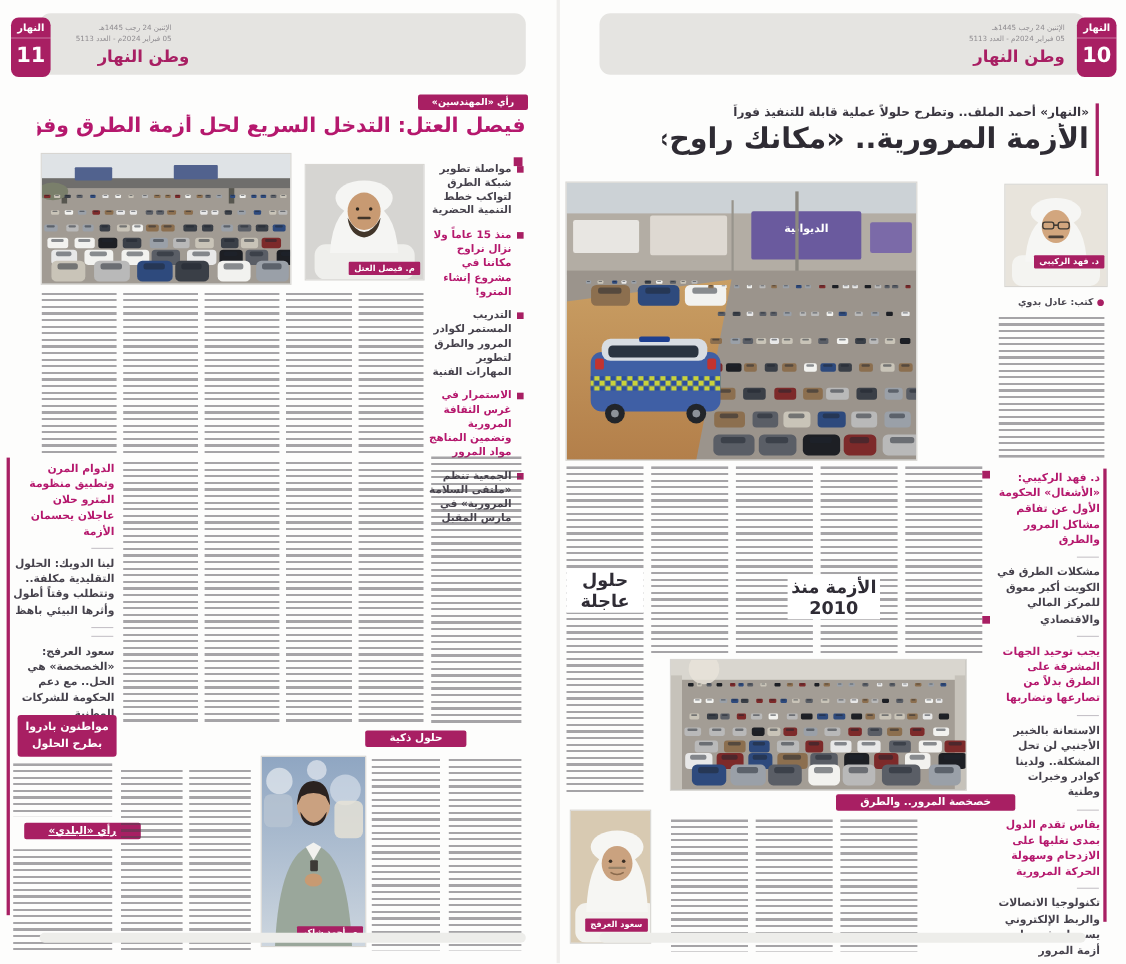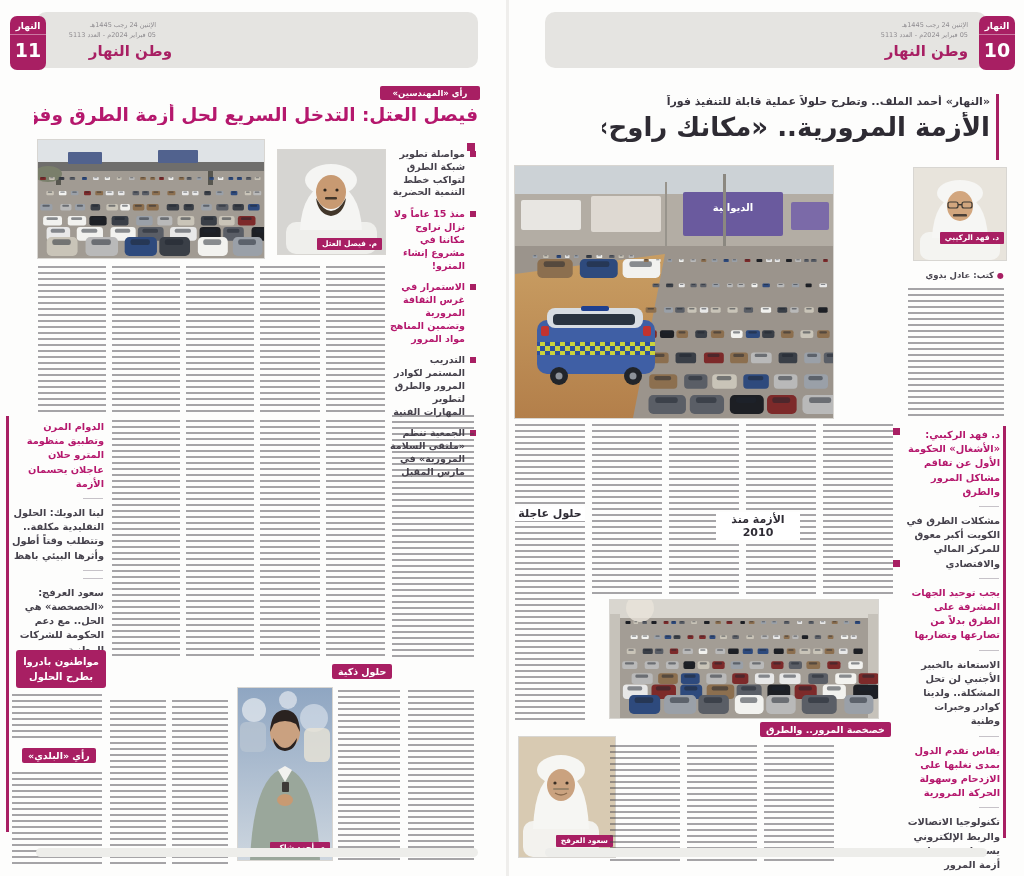--- a/index.html
+++ b/index.html
@@ -26,41 +26,41 @@
        text-align:center;border-radius:2px;padding:2px 4px;direction:rtl;}
   .hl11{position:absolute;color:var(--mag2);font-size:18.5px;font-weight:800;text-align:center;
         white-space:nowrap;direction:rtl;overflow:hidden;}
   .hl10{position:absolute;color:#2e2b33;font-size:26px;font-weight:800;text-align:center;
         white-space:nowrap;direction:rtl;overflow:hidden;}
   .kick10{position:absolute;color:#39353f;font-size:11px;font-weight:bold;text-align:right;
         white-space:nowrap;direction:rtl;overflow:hidden;}
   .vrule{position:absolute;background:var(--mag);}
   
   .ft{position:absolute;background-image:repeating-linear-gradient(to bottom,rgba(70,67,74,.48) 0 2px,transparent 2px 6px);}
-  .subhead{position:absolute;background:#fff;color:#2f2c35;font-size:11px;font-weight:800;
-           text-align:center;direction:rtl;padding:1px 0;}
+  .subhead{position:absolute;background:#fff;color:#2f2c35;font-size:16px;font-weight:800;
+           text-align:center;direction:rtl;padding:1px 0;margin-top:11px;}
   
   .ph{position:absolute;overflow:hidden;background:#ccc;outline:1px solid #d8d6d2;}
   .plabel{position:absolute;background:var(--mag);color:#fff;font-size:7.5px;font-weight:bold;
           padding:1px 5px 2px;border-radius:1px;direction:rtl;white-space:nowrap;}
   
   .blist{position:absolute;direction:rtl;}
   .bitem{display:flex;gap:5px;margin-bottom:9px;align-items:flex-start;}
   .bsq{width:6px;height:6px;background:var(--mag);margin-top:3px;flex:0 0 auto;}
   .btxt{font-size:9.5px;font-weight:800;line-height:1.35;text-align:right;}
   .btxt.mag{color:var(--mag2);} .btxt.drk{color:var(--drk);}
   
   .qcol{position:absolute;direction:rtl;}
   .q{font-size:9.8px;font-weight:800;line-height:1.45;text-align:right;}
   .q.mag{color:var(--mag2);} .q.drk{color:var(--drk);}
   .sep{width:20px;height:1px;background:#c6c2c8;margin:7px 1px 7px auto;}
   .mbox{position:absolute;background:var(--mag);color:#fff;font-size:10px;font-weight:800;
         text-align:center;direction:rtl;border-radius:3px;padding:4px 3px;line-height:1.5;}
   .mlabel{position:absolute;background:var(--mag);color:#fff;font-size:9.5px;font-weight:800;
-        text-align:center;direction:rtl;border-radius:2px;padding:2px 6px;white-space:nowrap;}
+        text-align:center;direction:rtl;border-radius:2px;padding:2px 22px;white-space:nowrap;}
   .byline{position:absolute;font-size:8.5px;font-weight:bold;color:#4a4650;direction:rtl;text-align:right;}
   .byline .dot{color:var(--mag);font-size:8px;}
   .dsq{position:absolute;background:var(--mag);}
   .bband{position:absolute;background:#ededea;border-radius:5px;}
 </style>
 </head>
 <body>
 
 <div id="canvas">
   <div class="gutter"></div>
@@ -272,25 +272,25 @@
       <div class="bitem">
           <span class="bsq"></span>
           <span class="btxt drk">مواصلة تطوير شبكة الطرق لتواكب خطط التنمية الحضرية</span>
         </div>
       <div class="bitem">
           <span class="bsq"></span>
           <span class="btxt mag">منذ 15 عاماً ولا نزال نراوح مكاننا في مشروع إنشاء المترو!</span>
         </div>
       <div class="bitem">
           <span class="bsq"></span>
-          <span class="btxt mag">الاستمرار في غرس الثقافة المرورية وتضمين المناهج مواد المرور</span>
+          <span class="btxt drk">التدريب المستمر لكوادر المرور والطرق لتطوير المهارات الفنية</span>
         </div>
       <div class="bitem">
           <span class="bsq"></span>
-          <span class="btxt drk">التدريب المستمر لكوادر المرور والطرق لتطوير المهارات الفنية</span>
+          <span class="btxt mag">الاستمرار في غرس الثقافة المرورية وتضمين المناهج مواد المرور</span>
         </div>
       <div class="bitem">
           <span class="bsq"></span>
           <span class="btxt drk">الجمعية تنظم «ملتقى السلامة المرورية» في مارس المقبل</span>
         </div>
     </div>
 
     <div class="ft" style="left:38px;top:266px;width:68px;height:148px;"></div>
     <div class="ft" style="left:112px;top:266px;width:68px;height:148px;"></div>
     <div class="ft" style="left:186px;top:266px;width:68px;height:148px;"></div>
@@ -306,21 +306,21 @@
     <div class="qcol" style="left:12px;top:420px;width:92px;">
       <div class="q mag">الدوام المرن وتطبيق منظومة المترو حلان عاجلان يحسمان الأزمة</div>
       <div class="sep"></div>
       <div class="q drk">لينا الدويك: الحلول التقليدية مكلفة.. وتتطلب وقتاً أطول وأثرها البيئي باهظ</div>
       <div class="sep"></div>
       <div class="sep"></div>
       <div class="q drk">سعود العرفج: «الخصخصة» هي الحل.. مع دعم الحكومة للشركات الوطنية</div>
     </div>
     <div class="mbox" style="left:16px;top:650px;width:84px;">مواطنون بادروا بطرح الحلول</div>
     <div class="ft" style="left:12px;top:694px;width:90px;height:48px;"></div>
-    <div class="mlabel" style="left:22px;top:748px;">رأي «البلدي»</div>
+    <div class="mlabel" style="left:22px;top:748px;text-decoration:underline;">رأي «البلدي»</div>
     <div class="ft" style="left:12px;top:772px;width:90px;height:92px;"></div>
 
     <div class="mlabel" style="left:332px;top:664px;">حلول ذكية</div>
     <div class="ph" style="left:238px;top:688px;width:94px;height:172px;">
       <svg width="94" height="172" viewBox="0 0 94 172">
         <defs>
           <linearGradient id="crowdbg" x1="0" y1="0" x2="0" y2="1">
             <stop offset="0" stop-color="#8fa6c2"></stop>
               <stop offset="1" stop-color="#cdd6df"></stop>
           </linearGradient>
@@ -819,21 +819,21 @@
             <rect x="161.4578441571993" y="97.28" width="17.715792702937403" height="5.7" rx="2.28" fill="rgba(30,35,45,.5)"></rect>
             <rect x="191.76903352433305" y="95" width="34.95707154481535" height="19" rx="4.75" fill="#5a5e66"></rect>
             <rect x="198.06130640239982" y="97.28" width="20.974242926889207" height="5.7" rx="2.28" fill="rgba(30,35,45,.5)"></rect>
             <rect x="234.36770405916855" y="95" width="29.06085667552466" height="19" rx="4.75" fill="#9aa0a8"></rect>
             <rect x="239.598658260763" y="97.28" width="17.436514005314795" height="5.7" rx="2.28" fill="rgba(30,35,45,.5)"></rect>
           </g>
       </svg>
     </div>
     <div class="mlabel" style="left:248px;top:722px;">خصخصة المرور.. والطرق</div>
 
-    <div class="ph" style="left:7px;top:737px;width:96px;height:120px;background:#d8cab2;">
+    <div class="ph" style="left:7px;top:737px;width:72px;height:120px;background:#d8cab2;">
       <svg width="84" height="120" viewBox="0 0 84 120">
         <rect width="84" height="120" fill="#d8cab2"></rect>
         <rect x="4" y="84" width="76" height="36" rx="10" fill="#f3f2ee"></rect>
         <path d="M14 92 Q16 38 42 34 Q68 38 70 92 Z" fill="#f6f6f3"></path>
         <ellipse cx="42" cy="33" rx="24" ry="15" fill="#f6f6f3"></ellipse>
         <ellipse cx="42" cy="48" rx="14" ry="16" fill="#caa27f"></ellipse>
         <circle cx="36" cy="46" r="1.6" fill="#3a2f25"></circle>
         <circle cx="48" cy="46" r="1.6" fill="#3a2f25"></circle>
         <path d="M36 56 Q42 60 48 56" stroke="#8a6a4d" stroke-width="1.4" fill="none"></path>
         <rect x="34" y="51" width="16" height="2" rx="1" fill="#9a8368"></rect>

